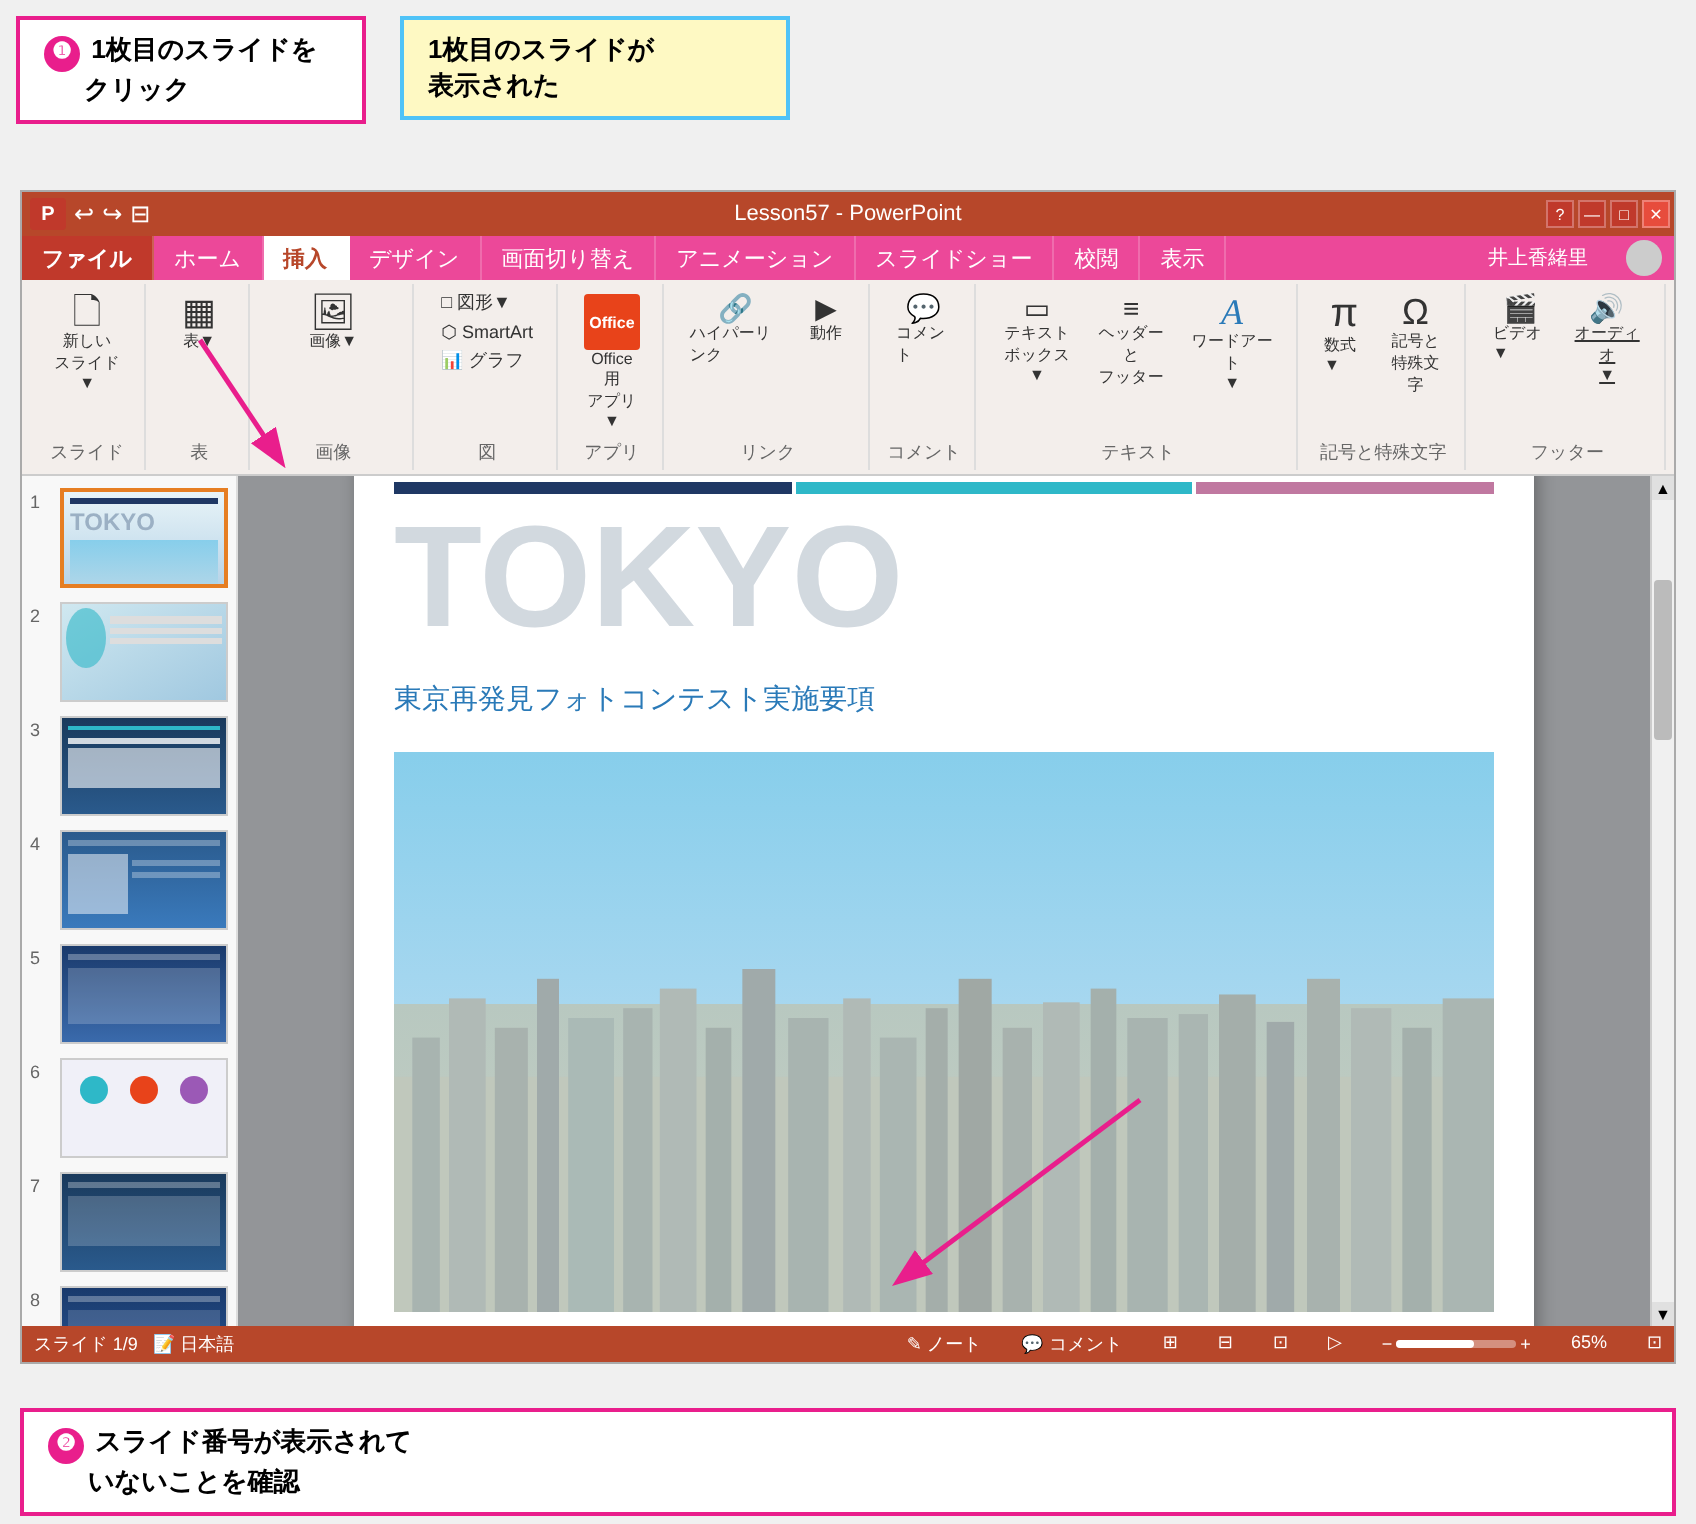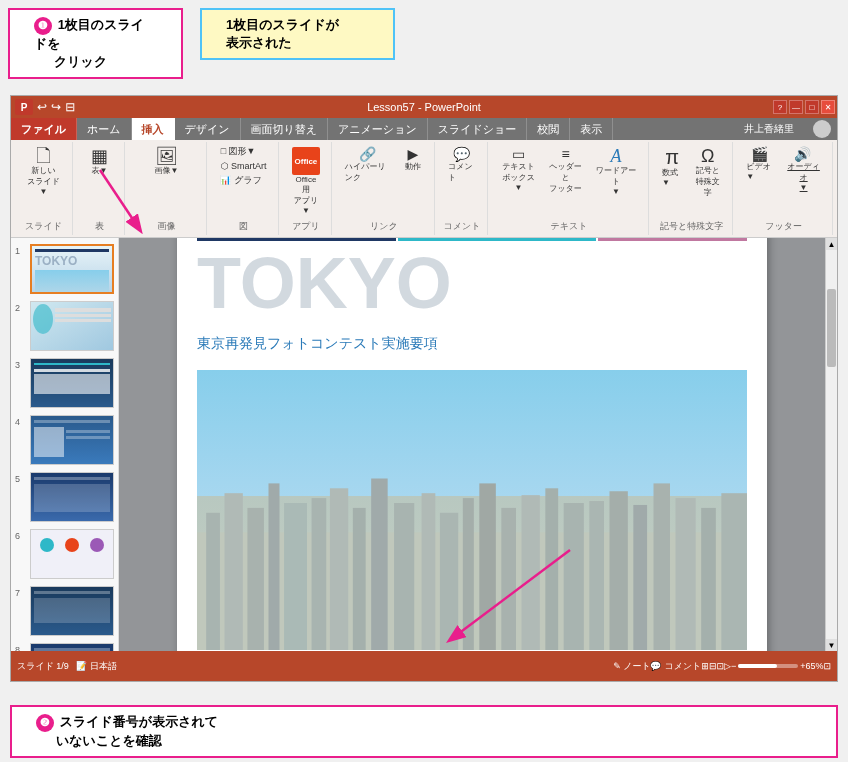--- a/index.html
+++ b/index.html
@@ -3,21 +3,21 @@
   <meta charset="utf-8">
   <style>
     * { box-sizing: border-box; margin: 0; padding: 0; }
     body { font-family: 'Meiryo', 'MS PGothic', sans-serif; background: #f0f0f0; width: 848px; height: 762px; overflow: hidden; position: relative; font-size: 11px; }
 
     
     .annotation-box {
       position: absolute;
       background: white;
       border: 2px solid;
-      padding: 6px 24px;
+      padding: 6px 12px;
       font-size: 13px;
       font-weight: bold;
       line-height: 1.4;
       z-index: 100;
     }
     .annotation-pink { border-color: #e91e8c; }
     .annotation-blue { border-color: #4fc3f7; background: #fef9c3; }
     .annotation-number {
       display: inline-flex;
       align-items: center;
@@ -83,21 +83,21 @@
       align-items: center;
     }
 
     
     .ribbon {
       background: #f3eeeb;
       flex-shrink: 0;
     }
     .ribbon-tabs {
       display: flex;
-      background: #737373;
+      background: #ec4899;
       height: 22px;
     }
     .ribbon-tab {
       padding: 2px 10px;
       color: white;
       font-size: 11px;
       display: flex;
       align-items: center;
       cursor: pointer;
       border-right: 1px solid rgba(255,255,255,0.2);
@@ -303,35 +303,34 @@
       top: 10%;
       left: 1px; right: 1px;
       height: 20%;
       background: #bbb;
       border-radius: 2px;
     }
     .scroll-btn { height: 12px; background: #e0e0e0; display: flex; align-items: center; justify-content: center; font-size: 8px; cursor: pointer; }
 
     
     .status-bar {
-      height: 30px;
+      height: 18px;
       background: #b7472a;
       display: flex;
       align-items: center;
       padding: 0 6px;
       color: white;
       font-size: 9px;
       gap: 8px;
       flex-shrink: 0;
     }
     .status-right {
       margin-left: auto;
       display: flex;
-      align-items: center;
-      gap: 0;
+      gap: 20px;
     }
     .zoom-slider {
       display: flex;
       align-items: center;
       gap: 2px;
     }
     .zoom-track {
       width: 60px;
       height: 4px;
       background: rgba(255,255,255,0.4);

